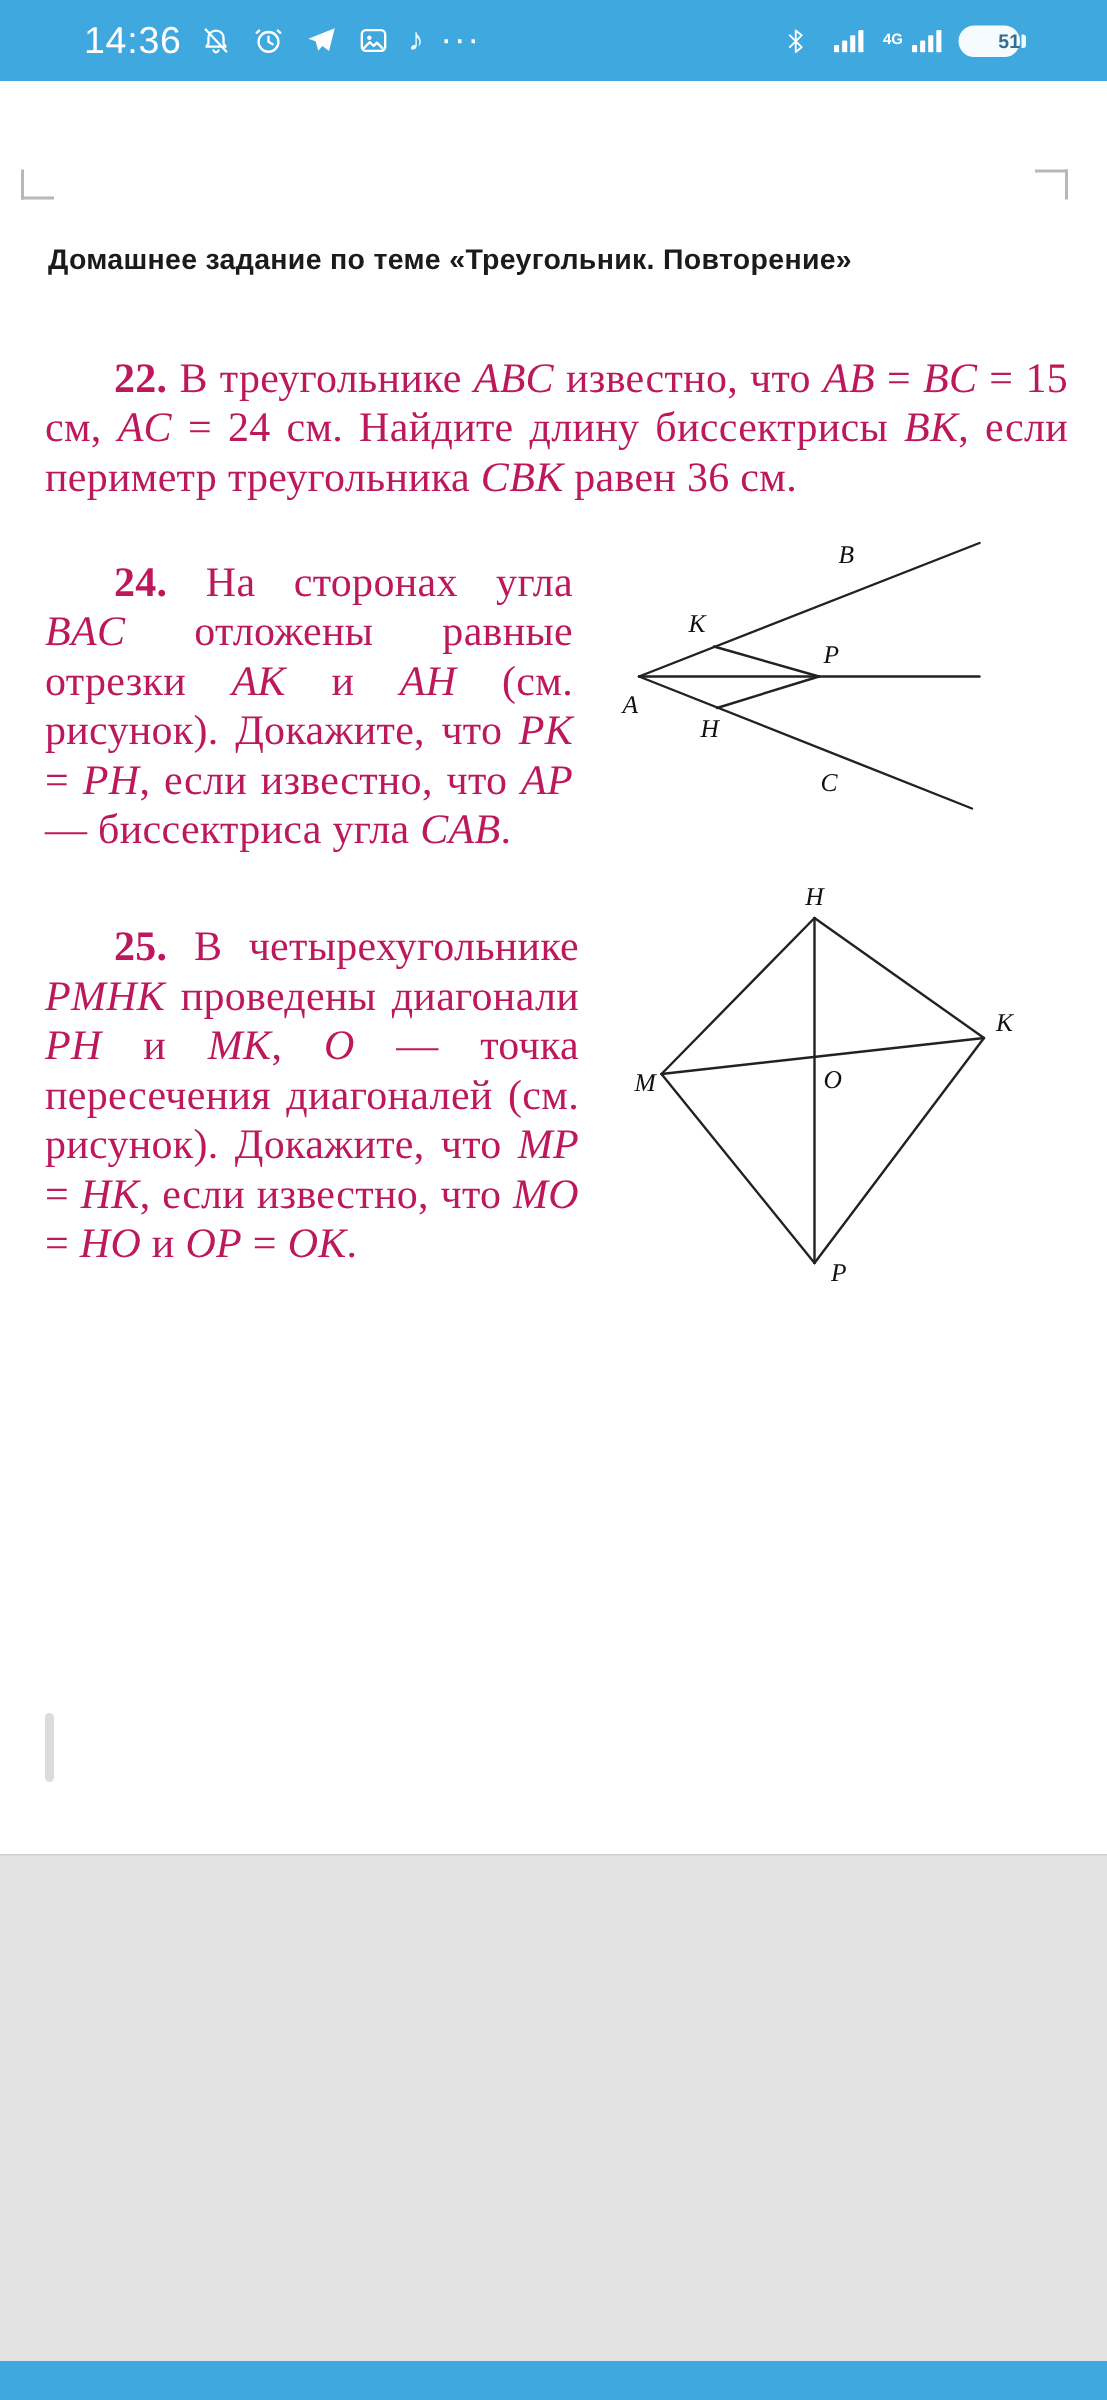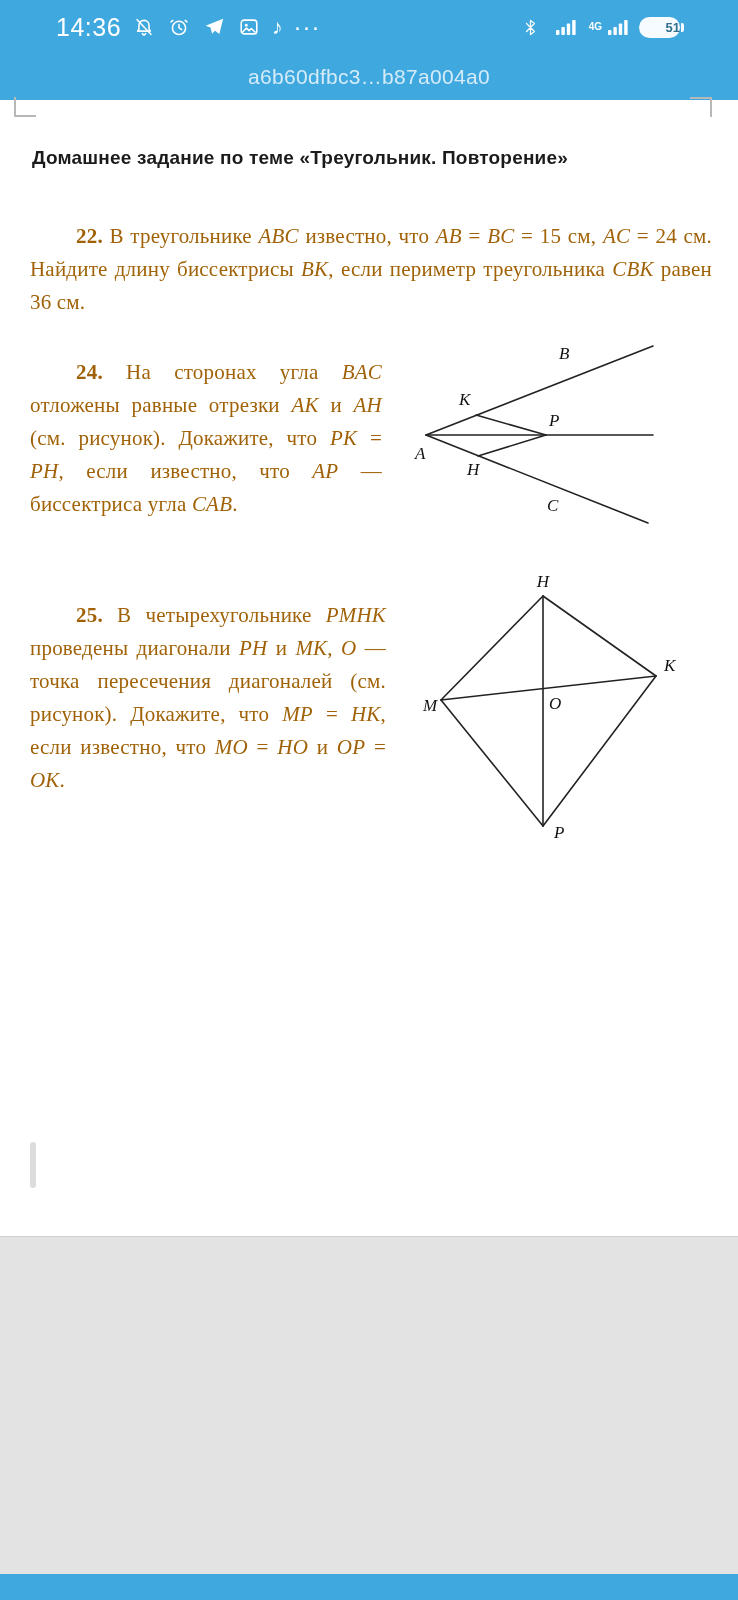--- a/index.html
+++ b/index.html
@@ -30,35 +30,35 @@
   .batt-nub { width:3px; height:9px; background:rgba(255,255,255,.95); border-radius:0 2px 2px 0; margin-left:1px; }
 
   
   .app-bar {
     position:absolute; left:0; top:54px; width:738px; height:46px;
     background:#3fa8df; display:flex; align-items:center; justify-content:center;
   }
   .app-title { color:rgba(255,255,255,.78); font-size:21px; letter-spacing:.3px; }
 
   
-  .doc { position:absolute; left:0; top:100px; width:738px; height:1452px; background:#fff; }
+  .doc { position:absolute; left:0; top:116px; width:738px; height:1452px; background:#fff; }
 
   .corner { position:absolute; width:22px; height:20px; border:0 solid #b8b8b8; }
   .corner-left  { left:14px;  top:-3px; border-left-width:2px;  border-bottom-width:2px; }
   .corner-right { left:690px; top:-3px; border-right-width:2px; border-top-width:2px; }
 
   .doc-heading {
     position:absolute; left:32px; top:47px;
     font-family:"Liberation Sans",sans-serif; font-weight:bold; font-size:19px;
     color:#1b1b1b; letter-spacing:.2px;
   }
 
   .para {
     position:absolute; font-family:"Liberation Serif",serif;
-    font-size:21px; line-height:33px; color:#a16207;
+    font-size:28px; line-height:33px; color:#be185d;
     text-align:justify; text-indent:46px; letter-spacing:.2px;
   }
   .p22 { left:30px; top:120px; width:682px; }
   .p24 { left:30px; top:256px; width:352px; }
   .p25 { left:30px; top:488px; width:356px;margin-top:11px; }
   .seg-b { font-weight:bold; }
   .seg-i { font-style:italic; }
 
   .fig24 { position:absolute; left:413px; top:236px; }
   .fig25 { position:absolute; left:418px; top:470px; }
@@ -136,23 +136,20 @@
       </span>
       <span class="battery">
         <span class="batt-body">
           <span class="batt-num">51</span>
         </span>
         <span class="batt-nub"></span>
       </span>
     </div>
   </div>
 
-  <div class="app-bar">
-    <span class="app-title">a6b60dfbc3…b87a004a0</span>
-  </div>
 
   <div class="doc">
     <div class="corner corner-left"></div>
     <div class="corner corner-right"></div>
 
     <h1 class="doc-heading">Домашнее задание по теме «Треугольник. Повторение»</h1>
 
     <p class="para p22"><span class="seg-b">22.</span><span> В треугольнике </span><span class="seg-i">ABC</span><span> известно, что </span><span class="seg-i">AB</span><span> = </span><span class="seg-i">BC</span><span> = 15 см, </span><span class="seg-i">AC</span><span> = 24 см. Найдите длину биссектрисы </span><span class="seg-i">BK</span><span>, если периметр треугольника </span><span class="seg-i">CBK</span><span> равен 36 см.</span></p>
 
     <p class="para p24"><span class="seg-b">24.</span><span> На сторонах угла </span><span class="seg-i">BAC</span><span> отложены равные отрезки </span><span class="seg-i">AK</span><span> и </span><span class="seg-i">AH</span><span> (см. рисунок). Докажите, что </span><span class="seg-i">PK</span><span> = </span><span class="seg-i">PH</span><span>, если известно, что </span><span class="seg-i">AP</span><span> — биссектриса угла </span><span class="seg-i">CAB</span><span>.</span></p>

